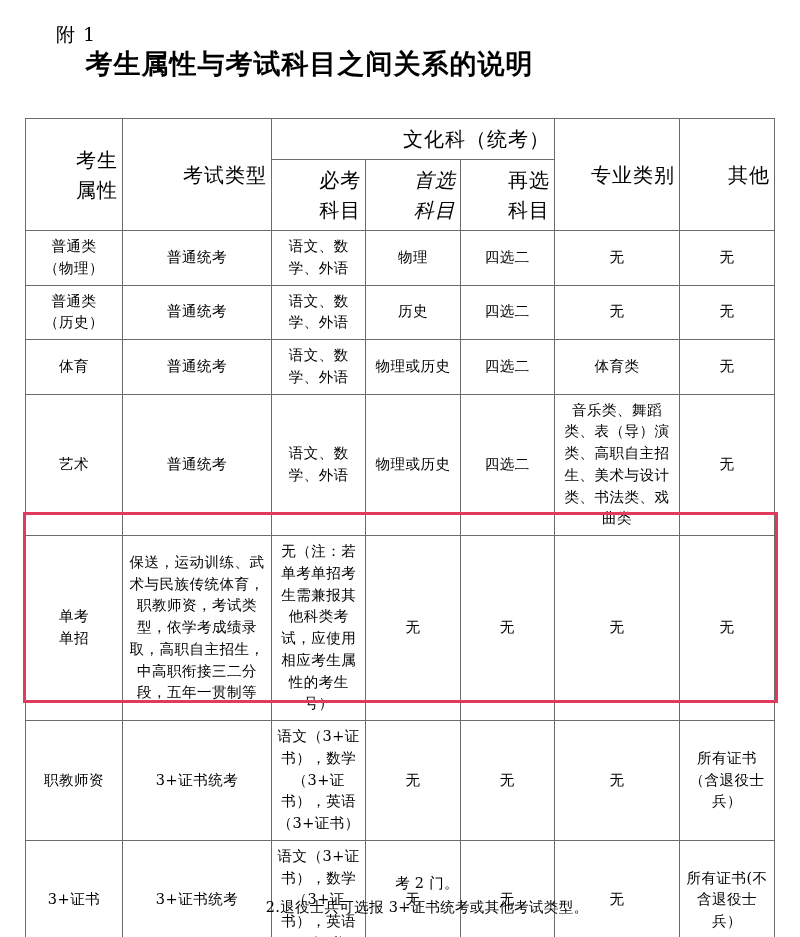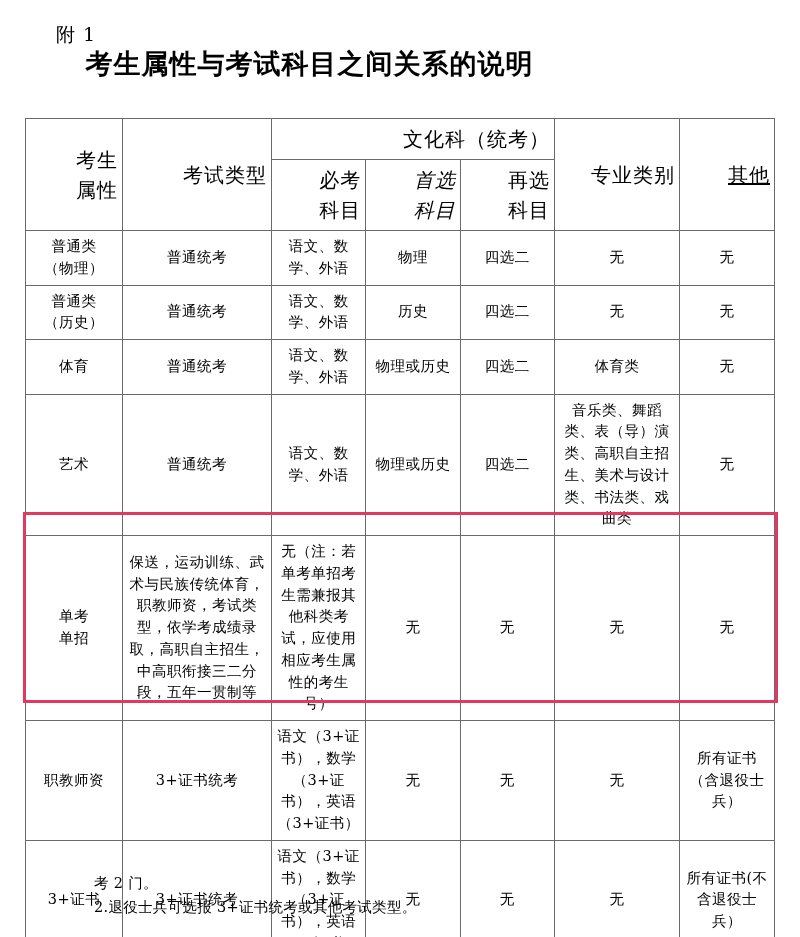--- a/index.html
+++ b/index.html
@@ -67,21 +67,21 @@
     font-size: 20px;
     letter-spacing: 1px;
     text-align: right;
   }
   .col-attr { width: 88px; }
   .col-type { width: 140px; font-family: Liberation Serif, serif; }
   .col-req  { width: 110px; }
   .col-first{ width: 78px; font-style: italic; }
   .col-re   { width: 72px; margin-top: 16px; }
   .col-major{ width: 116px; }
-  .col-other{ width: 86px; text-decoration: underline; }
+  .col-other{ width: 86px; }
 
   .cell-multiline {
     line-height: 1.55;
   }
   .highlight-row td {
     position: relative;
   }
   .hl-box {
     position: absolute;
     border: 3px solid #e23a5e;
@@ -98,20 +98,21 @@
     font-family: "DejaVu Serif", "Liberation Serif", serif;
     letter-spacing: 0.3px;
   }
   .notes .note-line {
     display: block;
     text-indent: 0;
   }
   .notes .note-indent {
     display: block;
     padding-left: 34px;
+    text-align: center;
   }
 </style>
 </head>
 <body>
 
 <div class="page">
 
   <div class="attach-label">附 1</div>
 
   <div class="doc-title">考生属性与考试科目之间关系的说明</div>

